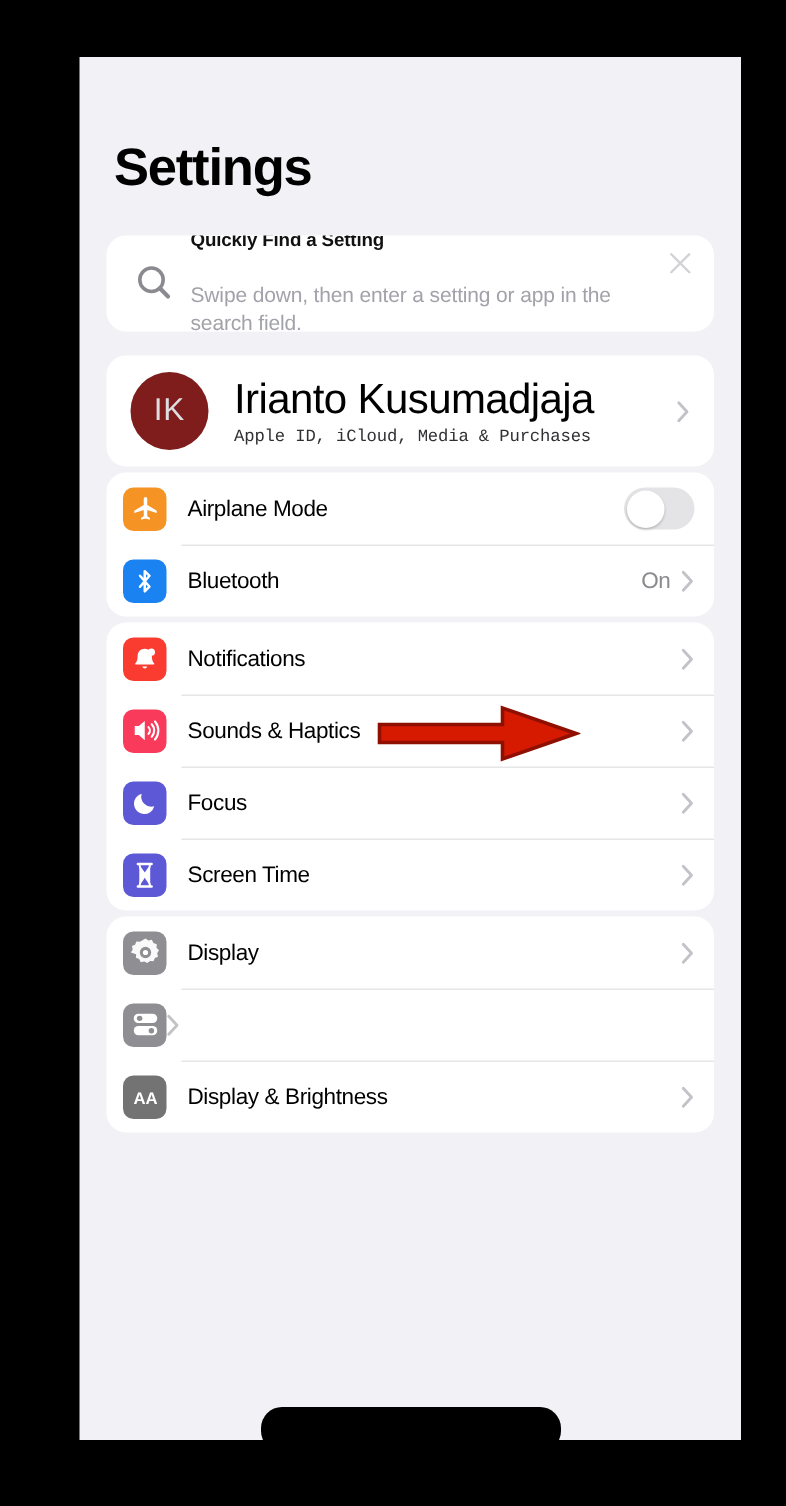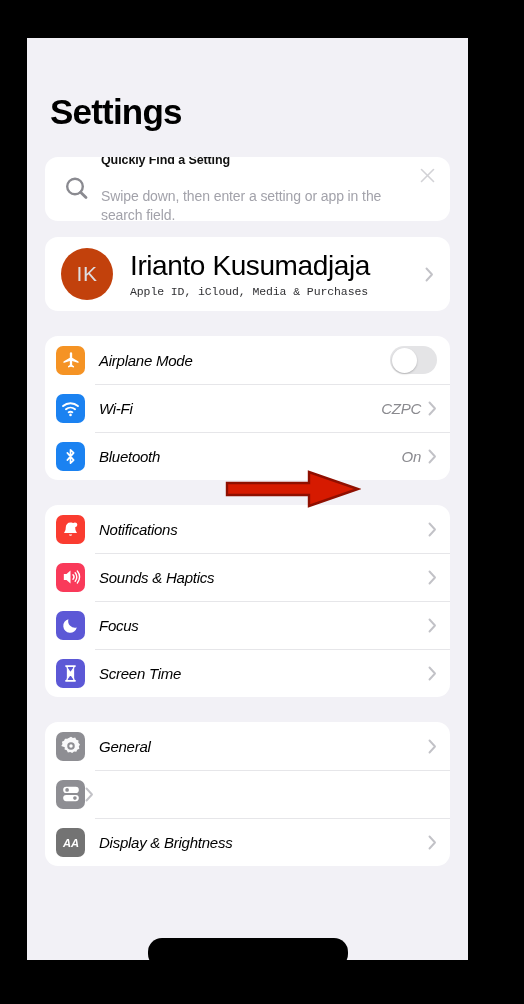--- a/index.html
+++ b/index.html
@@ -11,21 +11,21 @@
     width: 524px;
     height: 1004px;
     overflow: hidden;
     font-family: "Liberation Sans", sans-serif;
     -webkit-font-smoothing: antialiased;
   }
 
   
   .screen {
     position: absolute;
-    left: 27px;
+    left: 53px;
     top: 38px;
     width: 441px;
     height: 922px;
     background: #f2f1f6;
     overflow: hidden;
   }
 
   .scroll {
     position: absolute;
     inset: 0;
@@ -96,21 +96,21 @@
     height: 74px;
     display: flex;
     align-items: center;
     padding: 0 16px;
     box-sizing: border-box;
   }
   .avatar {
     width: 52px;
     height: 52px;
     border-radius: 50%;
-    background: #c2410c;
+    background: #7f1d1d;
     color: #dedee2;
     display: flex;
     align-items: center;
     justify-content: center;
     font-size: 21px;
     letter-spacing: 0.5px;
     flex: 0 0 52px;
   }
   .account-text { margin-left: 17px; flex: 1 1 auto; min-width: 0;}
   .account-name {
@@ -121,21 +121,21 @@
   }
   .account-sub {
     font-size: 11.5px;
     color: #313134;
     letter-spacing: -0.1px;
     margin-top: 2px;
     font-family: Liberation Mono, monospace;
   }
 
   
-  .group { margin-top: 25px; font-style: italic; }
+  .group { margin-top: 4px; }
   .row {
     display: flex;
     align-items: center;
     height: 48px;
     padding: 0 13px 0 11px;
     box-sizing: border-box;
     position: relative;
   }
   .row + .row::before {
     content: "";
@@ -268,37 +268,20 @@
                 <path d="M21 15.5v-1.8l-7.6-4.5V4.3c0-.9-.6-1.6-1.4-1.6s-1.4.7-1.4 1.6v4.9L3 13.7v1.8l7.6-2.3v4.9l-2.2 1.5v1.3l3.6-.9 3.6.9v-1.3l-2.2-1.5v-4.9z" fill="#fff"></path>
               </svg>
             </span>
             <span class="row-label">Airplane Mode</span>
             <span class="toggle">
               <span class="knob"></span>
             </span>
           </div>
           <div class="row">
             <span class="app-icon" style="background: rgb(27, 130, 241);">
-              <svg width="21" height="21" viewBox="0 0 24 24">
-                <path d="M3.5 9.2a13 13 0 0 1 17 0" stroke="#fff" fill="none" stroke-linecap="round" stroke-linejoin="round" stroke-width="2.2"></path>
-                <path d="M6.8 12.8a8.3 8.3 0 0 1 10.4 0" stroke="#fff" fill="none" stroke-linecap="round" stroke-linejoin="round" stroke-width="2.2"></path>
-                <path d="M9.9 16.3a3.8 3.8 0 0 1 4.2 0" stroke="#fff" fill="none" stroke-linecap="round" stroke-linejoin="round" stroke-width="2.2"></path>
-                <circle cx="12" cy="19.3" r="1.5" fill="#fff"></circle>
-              </svg>
-            </span>
-            <span class="row-label">Wi-Fi</span>
-            <span class="row-value">CZPC</span>
-            <span class="chevron">
-              <svg width="9" height="15" viewBox="0 0 9 15">
-                <polyline points="1.5,1.5 7,7.5 1.5,13.5" fill="none" stroke="#c2c2c7" stroke-width="1.9" stroke-linecap="round" stroke-linejoin="round"></polyline>
-              </svg>
-            </span>
-          </div>
-          <div class="row">
-            <span class="app-icon" style="background: rgb(27, 130, 241);">
               <svg width="19" height="19" viewBox="0 0 24 24">
                 <path d="M8 7.4L16 16.6 12 20.5V3.5l4 3.9L8 16.6" stroke="#fff" fill="none" stroke-linecap="round" stroke-linejoin="round" stroke-width="2.1"></path>
               </svg>
             </span>
             <span class="row-label">Bluetooth</span>
             <span class="row-value">On</span>
             <span class="chevron">
               <svg width="9" height="15" viewBox="0 0 9 15">
                 <polyline points="1.5,1.5 7,7.5 1.5,13.5" fill="none" stroke="#c2c2c7" stroke-width="1.9" stroke-linecap="round" stroke-linejoin="round"></polyline>
               </svg>
@@ -367,21 +350,21 @@
         </div>
         <div class="card group">
           <div class="row">
             <span class="app-icon" style="background: rgb(142, 142, 147);">
               <svg width="22" height="22" viewBox="0 0 24 24">
                 <path d="M12 1.8l2.1 1.5 2.5-.5 1.2 2.3 2.4.9-.2 2.5 1.8 1.8-1.3 2.2.6 2.5-2.3 1-1 2.3-2.5-.2-2 1.6-2.2-1.2-2.5.5-1.2-2.3-2.4-.9.2-2.5L1.4 12l1.3-2.2-.6-2.5 2.3-1 1-2.3 2.5.2z" fill="#fff" opacity="0.95"></path>
                 <circle cx="12" cy="12" r="4.1" fill="#8e8e93"></circle>
                 <circle cx="12" cy="12" r="1.9" fill="#fff"></circle>
               </svg>
             </span>
-            <span class="row-label">General</span>
+            <span class="row-label">Display</span>
             <span class="chevron">
               <svg width="9" height="15" viewBox="0 0 9 15">
                 <polyline points="1.5,1.5 7,7.5 1.5,13.5" fill="none" stroke="#c2c2c7" stroke-width="1.9" stroke-linecap="round" stroke-linejoin="round"></polyline>
               </svg>
             </span>
           </div>
           <div class="row">
             <span class="app-icon" style="background: rgb(142, 142, 147);">
               <svg width="20" height="20" viewBox="0 0 24 24">
                 <rect x="2.6" y="3.4" width="18.8" height="7.4" rx="3.7" fill="#fff"></rect>

